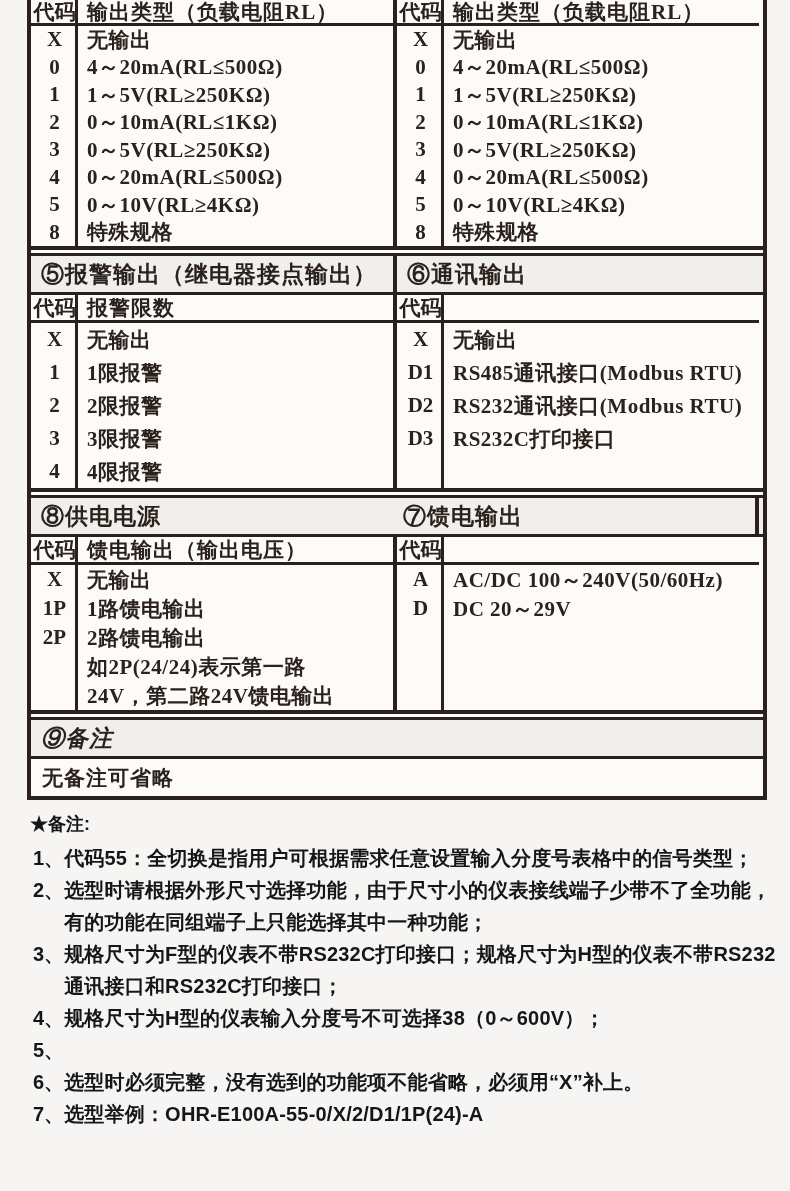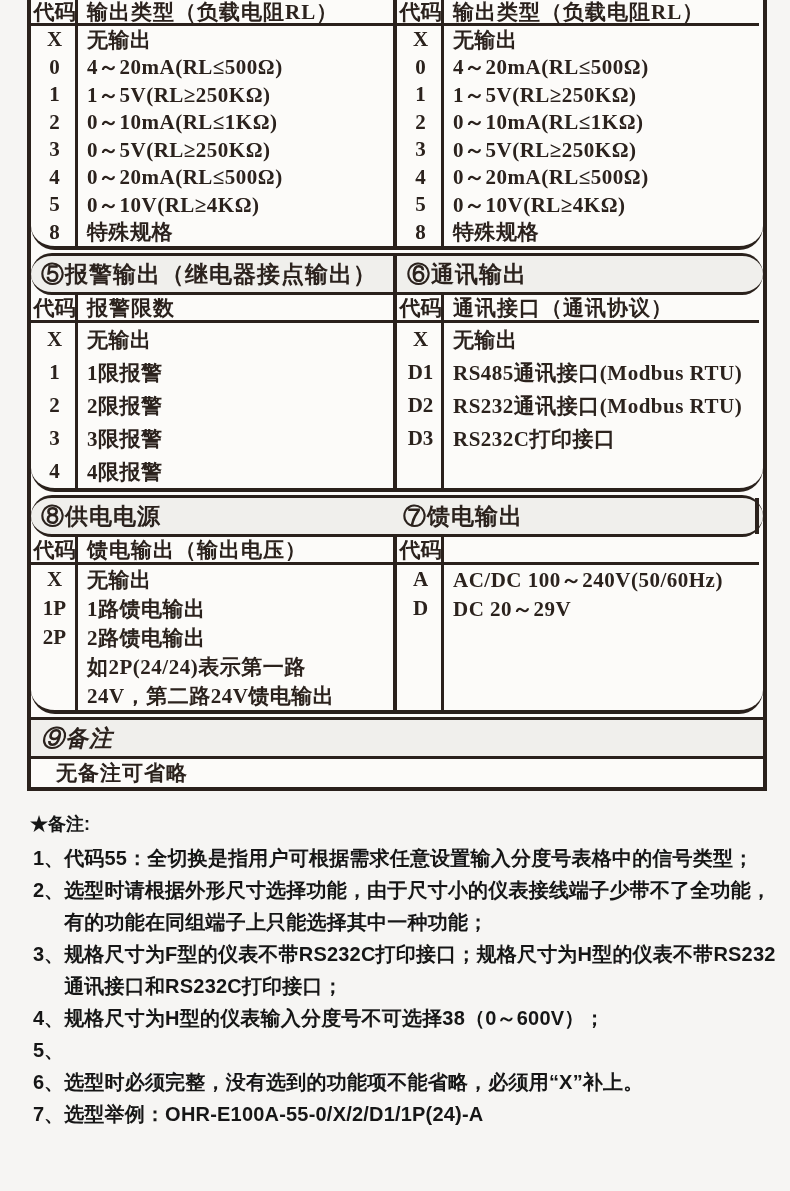--- a/index.html
+++ b/index.html
@@ -20,21 +20,21 @@
     font-family:"Liberation Serif", serif;
     color:var(--text);
   }
   .frame{
     position:absolute;left:27px;top:0;
     width:740px;
     border-left:4px solid var(--border);
     border-right:4px solid var(--border);
     background:var(--cell_bg);
   }
-  .split{display:flex;width:100%;border-radius:24px;}
+  .split{display:flex;width:100%;}
   .half{width:362px;position:relative;}
   .half.left{border-right:4px solid var(--border);width:366px;}
   
   .tblhalf::before{
     content:"";position:absolute;left:44px;top:0;bottom:0;width:3px;
     background:var(--border);
   }
   .sect{border-bottom:4px solid var(--border);}
   .hrow{display:flex;align-items:center;border-bottom:3px solid var(--border);
         font-weight:bold;font-size:21px;}
@@ -59,22 +59,22 @@
     border-top:3px solid var(--border);
     border-bottom:3px solid var(--border);
     background:var(--band_bg);
   }
   .bandcell{
     height:36px;display:flex;align-items:center;
     padding-left:10px;font-weight:bold;font-size:23px;letter-spacing:1px;
   }
   .band9 .bandcell{width:100%;font-style:italic;}
   .remarkrow{
-    height:32px;display:flex;align-items:center;
-    padding-left:25px;font-weight:bold;font-size:21px;letter-spacing:1px;
+    height:41px;display:flex;align-items:center;
+    padding-left:11px;font-weight:bold;font-size:21px;letter-spacing:1px;
     border-bottom:4px solid var(--border);
     background:var(--cell_bg);
   }
   
   .notes{
     position:absolute;left:0;top:796px;width:790px;
     font-family:"Liberation Sans", sans-serif;
     color:var(--notes_text);
     font-weight:600;
   }
@@ -223,21 +223,20 @@
 
             <div class="drow">
               <span class="code">4</span>
               <span class="desc">4限报警</span>
             </div>
           </div>
       </div>
       <div class="half tblhalf">
         <div class="hrow">
           <span class="code">代码</span>
-          <span class="desc">通讯接口（通讯协议）</span>
         </div>
         <div class="rows">
 
             <div class="drow">
               <span class="code">X</span>
               <span class="desc">无输出</span>
             </div>
 
             <div class="drow">
               <span class="code">D1</span>

